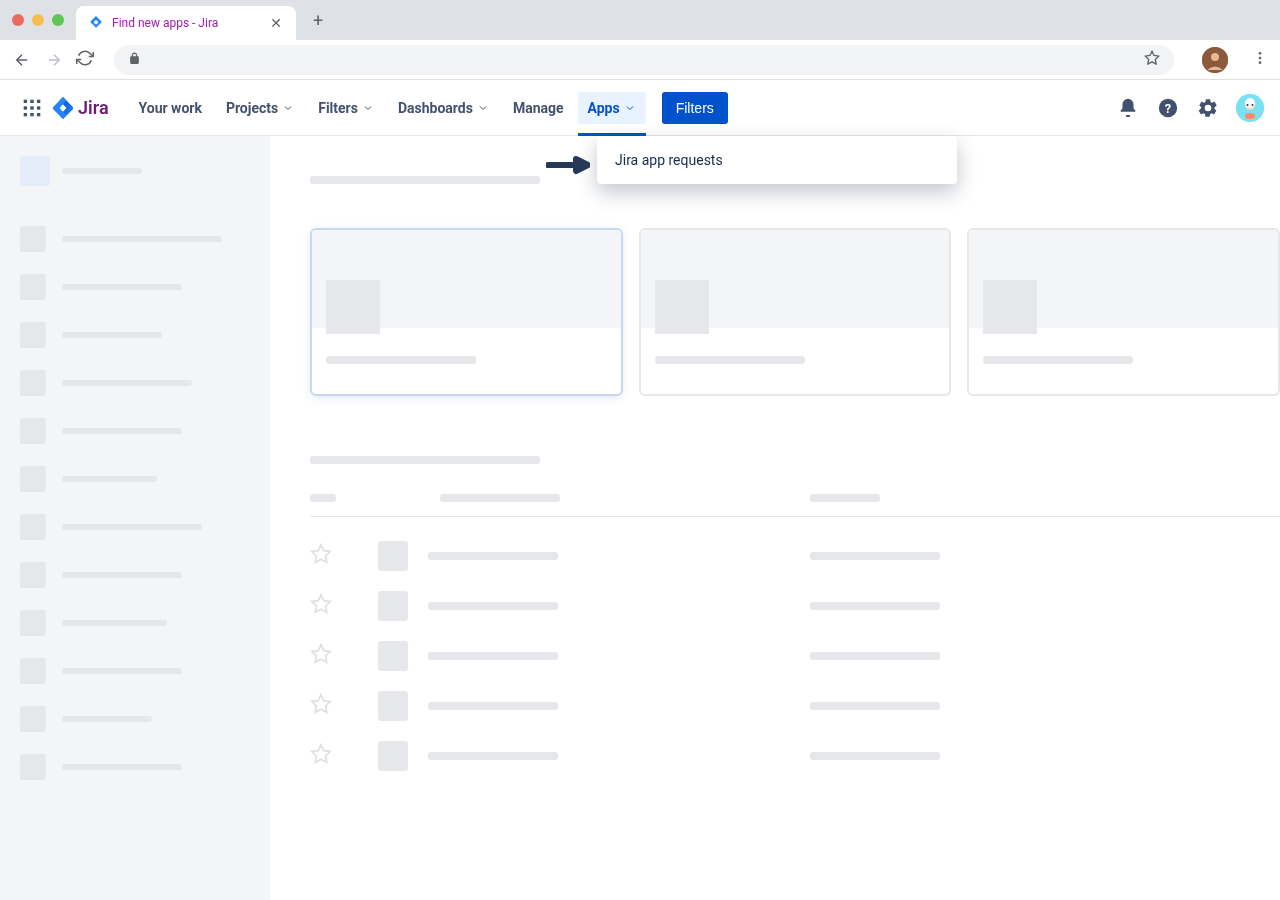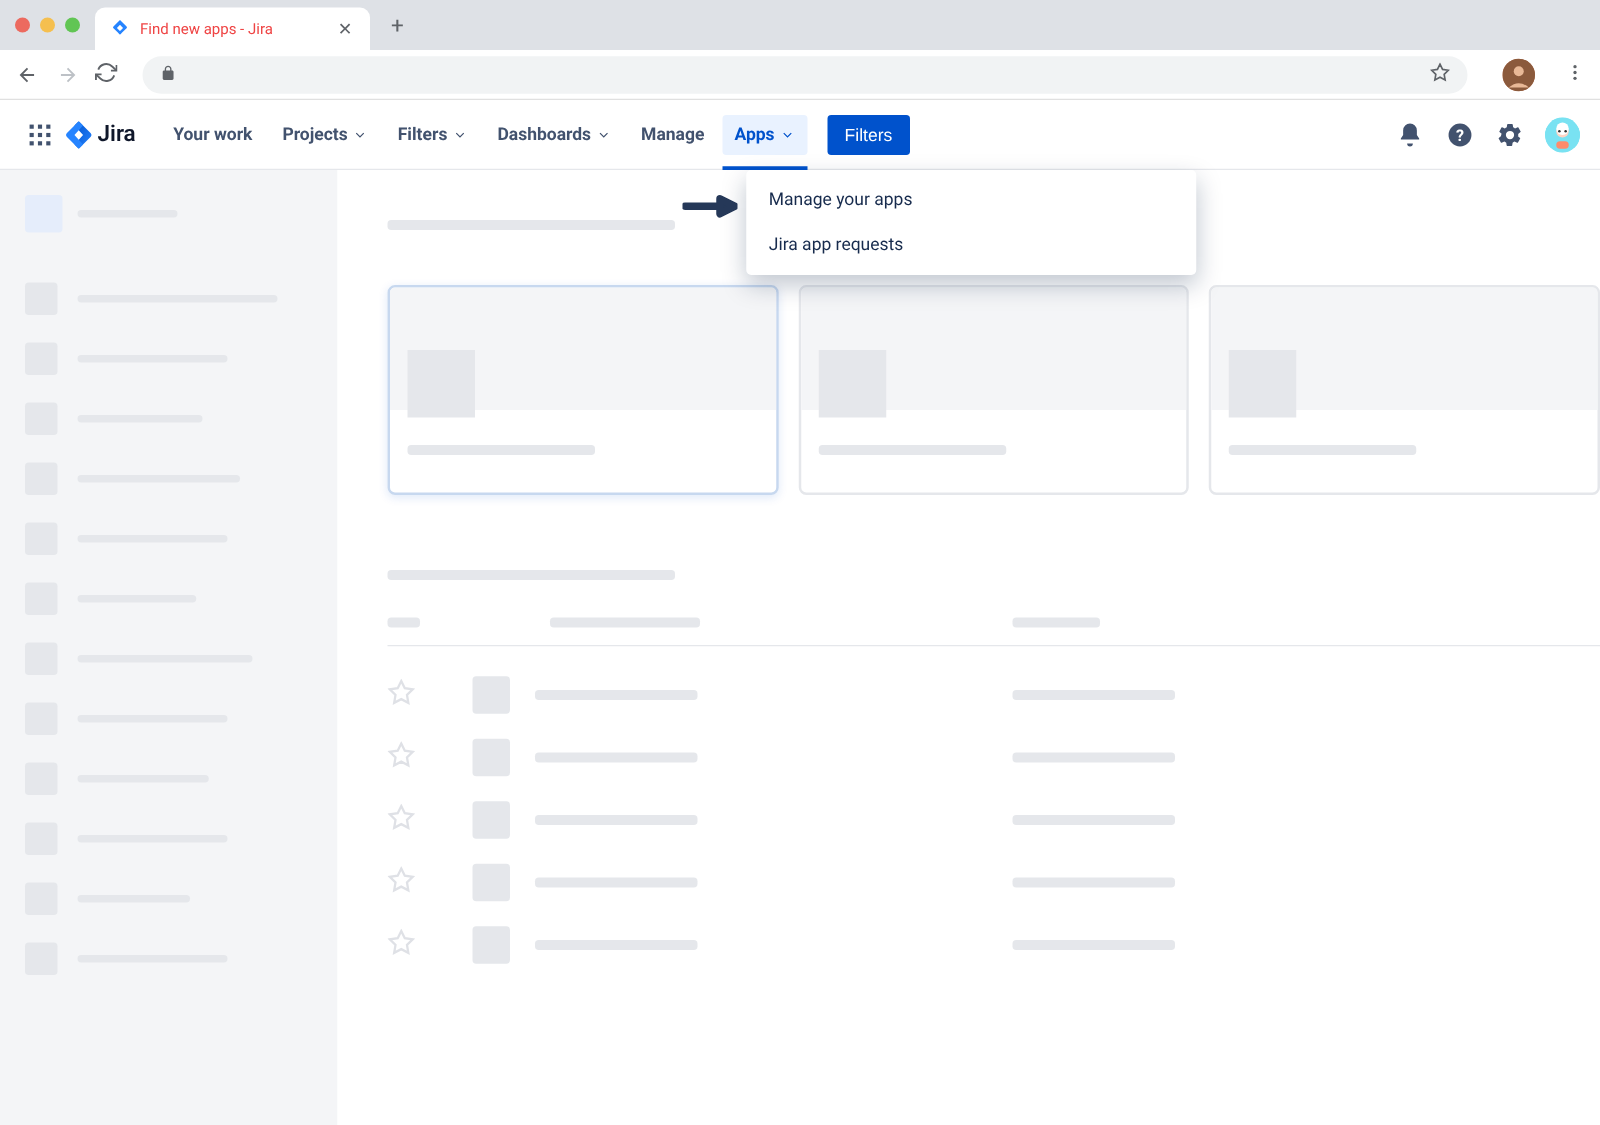--- a/index.html
+++ b/index.html
@@ -7,42 +7,42 @@
 
     
     .browser-chrome { background: #dee1e6; height: 40px; display: flex; align-items: center; padding: 0 12px; }
     .window-controls { display: flex; gap: 8px; margin-right: 12px; }
     .wc-dot { width: 12px; height: 12px; border-radius: 50%; }
     .wc-red { background: #ec6a5f; }
     .wc-yellow { background: #f5bf4f; }
     .wc-green { background: #61c554; }
     .tab { background: #fff; border-radius: 8px 8px 0 0; height: 34px; margin-top: 6px; display: flex; align-items: center; padding: 0 12px; gap: 8px; min-width: 220px; position: relative; }
     .tab-favicon { width: 16px; height: 16px; display: flex; align-items: center; justify-content: center; }
-    .tab-title { font-size: 12px; color: #ef4444; flex: 1; }
+    .tab-title { font-size: 12px; color: #a21caf; flex: 1; }
     .tab-close { color: #5f6368; font-size: 14px; cursor: pointer; padding: 2px; }
     .new-tab-btn { width: 28px; height: 28px; border-radius: 50%; display: flex; align-items: center; justify-content: center; color: #5f6368; font-size: 18px; margin-left: 8px; cursor: pointer; }
 
     
     .url-bar { background: #fff; height: 40px; display: flex; align-items: center; padding: 0 12px; gap: 12px; border-bottom: 1px solid #e0e0e0; }
     .nav-arrow { color: #5f6368; width: 20px; height: 20px; display: flex; align-items: center; justify-content: center; cursor: pointer; }
     .nav-arrow.disabled { color: #bdc1c6; }
     .reload-btn { color: #5f6368; cursor: pointer; }
     .url-input-wrap { flex: 1; background: #f1f3f4; border-radius: 20px; height: 30px; display: flex; align-items: center; padding: 0 14px; gap: 10px; margin: 0 8px; }
     .lock-icon { color: #5f6368; }
     .url-text { font-size: 14px; color: #3c4043; flex: 1; }
     .star-icon { color: #5f6368; margin-left: auto; }
     .browser-avatar { width: 26px; height: 26px; border-radius: 50%; background: #c17a5a; margin-left: 8px; }
     .kebab-btn { color: #5f6368; margin-left: 12px; cursor: pointer; }
 
     
     .jira-nav { height: 56px; display: flex; align-items: center; padding: 0 16px; border-bottom: 1px solid #e5e7eb; gap: 4px; background: #fff; }
     .app-switcher { width: 32px; height: 32px; display: flex; align-items: center; justify-content: center; cursor: pointer; }
     .app-grid-icon { width: 20px; height: 20px; }
     .jira-logo { display: flex; align-items: center; gap: 4px; margin-right: 16px; cursor: pointer; }
-    .jira-logo-text { font-size: 18px; font-weight: 600; color: #0f172a; }
+    .jira-logo-text { font-size: 18px; font-weight: 600; color: #701a75; }
     .nav-item { padding: 8px 10px; font-size: 14px; font-weight: 700; color: #42526E; cursor: pointer; display: flex; align-items: center; gap: 4px; border-radius: 3px; }
     .nav-item.active { color: #0052CC; background: #E9F2FF; position: relative; }
     .nav-item.active::after { content: ''; position: absolute; bottom: -12px; left: 0; right: 0; height: 3px; background: #0052CC; }
     .chevron { width: 12px; height: 12px; }
     .create-btn { background: #0052CC; color: #fff; border: none; border-radius: 3px; padding: 8px 14px; font-size: 14px; font-weight: 500; cursor: pointer; margin-left: 12px; }
     .nav-spacer { flex: 1; }
     .search-box { display: flex; align-items: center; background: #fff; border: 2px solid #dfe1e6; border-radius: 5px; height: 36px; width: 240px; padding: 0 10px; gap: 8px; }
     .search-box input { border: none; outline: none; font-size: 14px; flex: 1; color: #42526E; }
     .search-icon { color: #6B778C; }
     .nav-icon-btn { width: 32px; height: 32px; display: flex; align-items: center; justify-content: center; cursor: pointer; color: #42526E; margin-left: 4px; }
@@ -259,23 +259,20 @@
 </div>
 
 <div class="arrow-annotation">
   <svg width="44" height="22" viewBox="0 0 44 22">
       <path d="M2 11 L30 11 L30 5 L42 11 L30 17 L30 11" fill="#253858" stroke="#253858" stroke-width="6" stroke-linecap="round" stroke-linejoin="round"></path>
     </svg>
 </div>
 
 <div class="apps-dropdown">
   <div class="dropdown-item">
-    <span>Manage your apps</span>
-  </div>
-  <div class="dropdown-item">
     <span>Jira app requests</span>
   </div>
 </div>
 
 <div class="main-layout">
   <aside class="sidebar">
     <div class="sidebar-header">
       <div class="skel-sq"></div>
       <div class="skel skel-line"></div>
     </div>

